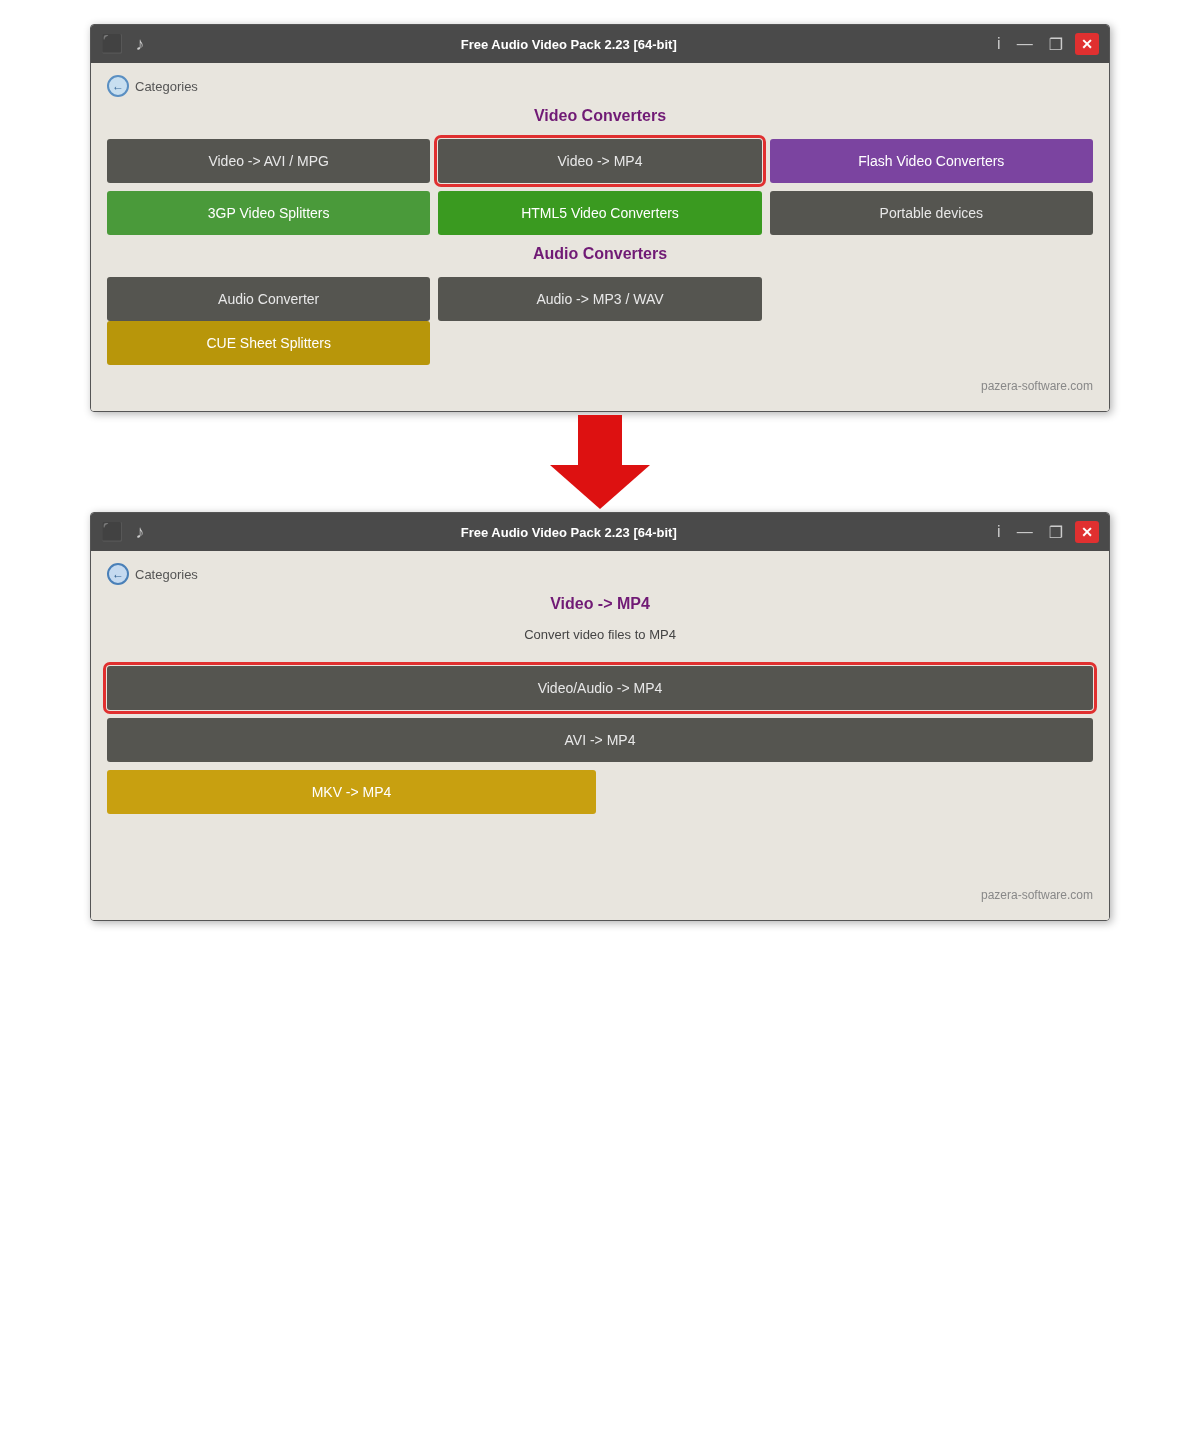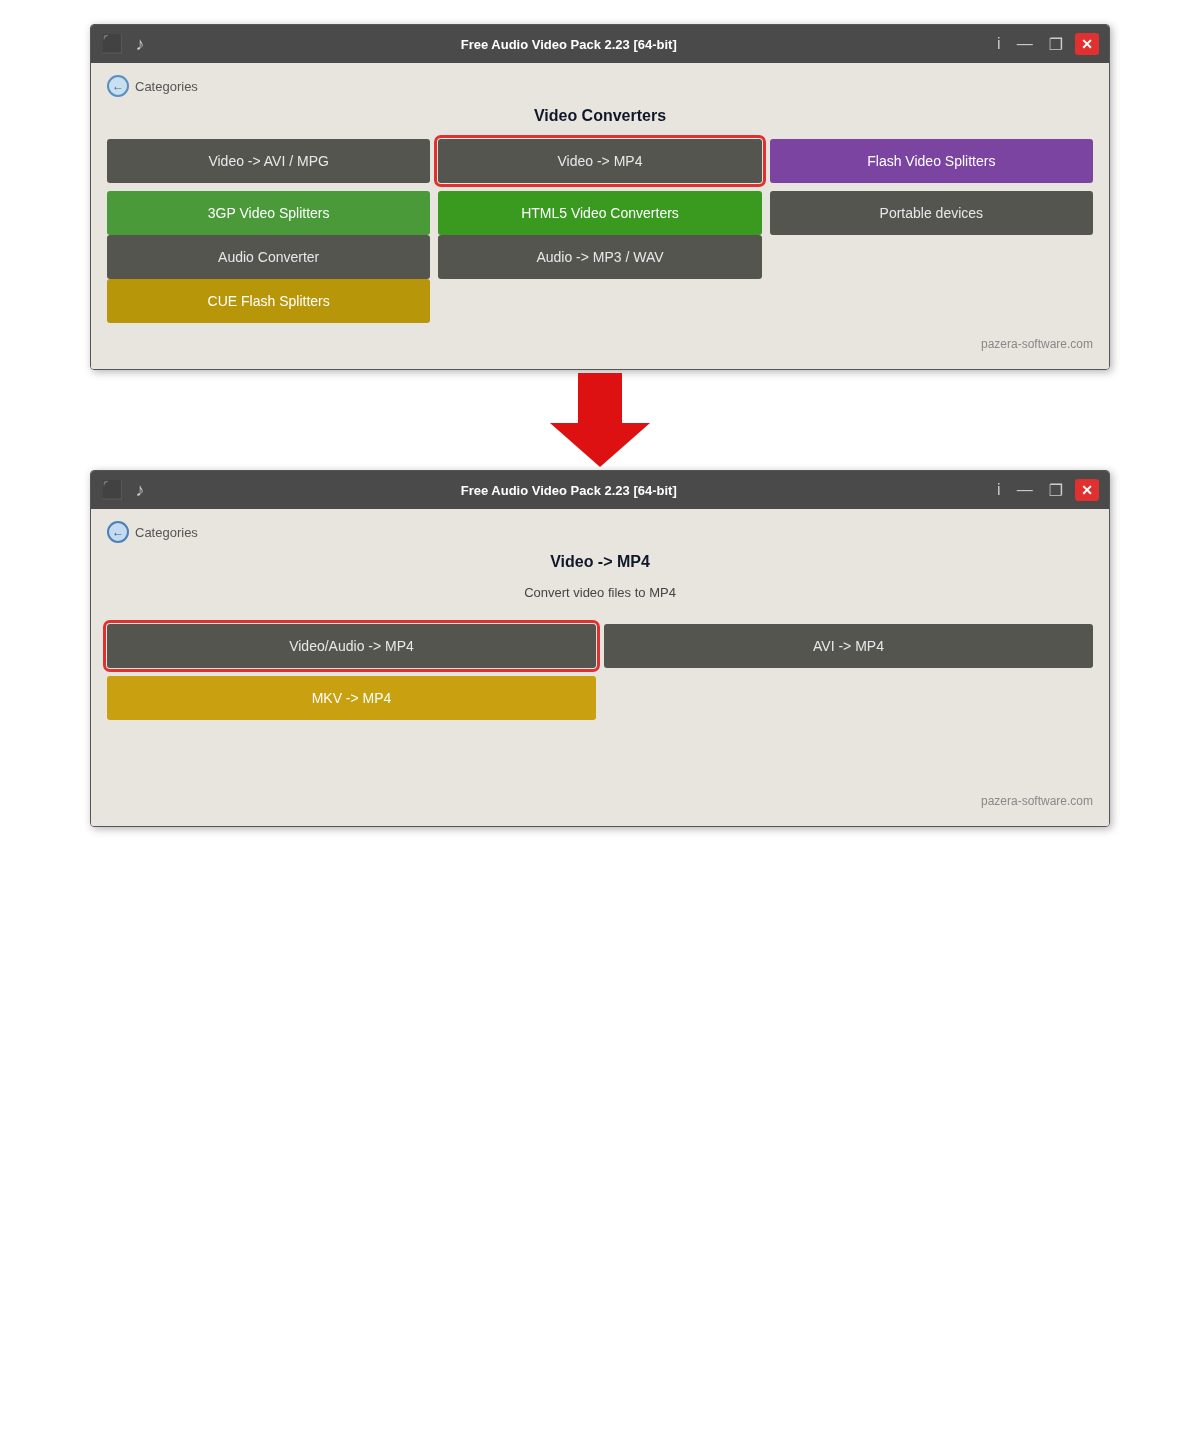--- a/index.html
+++ b/index.html
@@ -112,40 +112,40 @@
 
     .categories-label {
       color: #555;
       font-size: 13px;
     }
 
     .section-title {
       text-align: center;
       font-size: 16px;
       font-weight: bold;
-      color: #0f172a;
+      color: #701a75;
       margin: 10px 0 14px;
     }
 
     .section-subtitle {
       text-align: center;
       font-size: 13px;
       color: #444;
       margin-bottom: 24px;
     }
 
     .buttons-grid {
       display: grid;
       grid-template-columns: 1fr 1fr 1fr;
       gap: 8px;
     }
 
     .buttons-grid-2col {
       display: grid;
-      grid-template-columns: 1fr 1fr;
+      grid-template-columns: 1fr;
       gap: 8px;
       margin-bottom: 8px;
     }
 
     .conv-btn {
       padding: 14px 10px;
       border: none;
       border-radius: 3px;
       cursor: pointer;
       font-size: 14px;
@@ -260,34 +260,35 @@
           <div class="back-circle">←</div>
         </div>
         <span class="categories-label">Categories</span>
       </div>
 
       <div class="section-title">Video Converters</div>
 
       <div class="buttons-grid">
         <button class="conv-btn btn-dark">Video -&gt; AVI / MPG</button>
         <button class="conv-btn btn-dark btn-selected">Video -&gt; MP4</button>
-        <button class="conv-btn btn-purple">Flash Video Splitters</button>
+        <button class="conv-btn btn-purple">Flash Video Converters</button>
         <button class="conv-btn btn-green">3GP Video Splitters</button>
         <button class="conv-btn btn-green-bright">HTML5 Video Converters</button>
         <button class="conv-btn btn-dark">Portable devices</button>
       </div>
 
+      <div class="section-title">Audio Converters</div>
 
       <div class="buttons-grid">
         <button class="conv-btn btn-dark">Audio Converter</button>
         <button class="conv-btn btn-dark">Audio -&gt; MP3 / WAV</button>
       </div>
 
       <div style="display:grid; grid-template-columns: 1fr 1fr 1fr; gap:8px; margin-bottom:8px;">
-        <button class="conv-btn btn-gold">CUE Flash Splitters</button>
+        <button class="conv-btn btn-gold">CUE Sheet Splitters</button>
       </div>
 
       <div class="watermark">pazera-software.com</div>
     </div>
   </div>
 </div>
 
 <div class="arrow-container">
   <div class="arrow-wrapper">
     <div class="arrow-shaft"></div>

